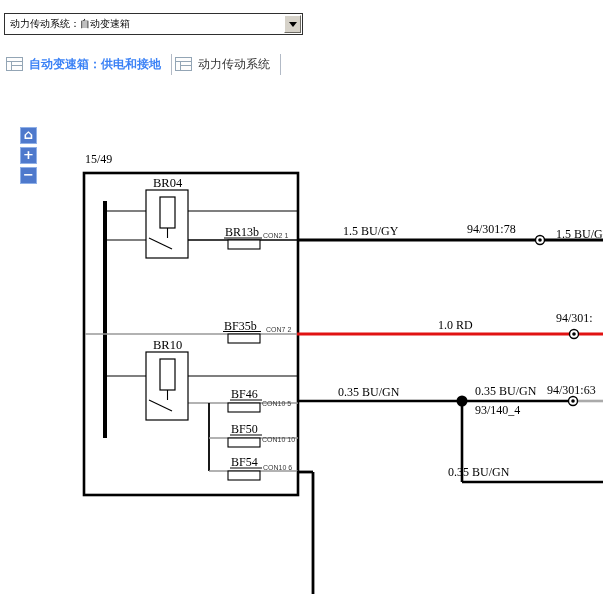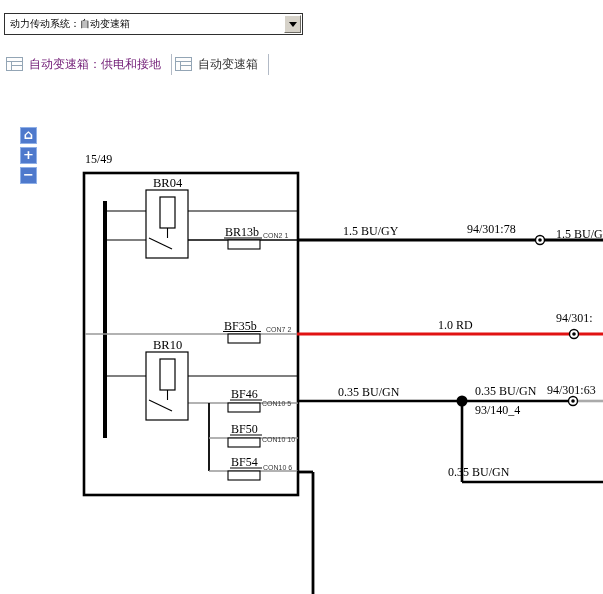--- a/index.html
+++ b/index.html
@@ -9,21 +9,21 @@
   .combo{position:absolute;left:4px;top:13px;width:299px;height:22px;background:#fff;
          border:1px solid #2f2f2f;display:flex;align-items:center;box-sizing:border-box;}
   .combo-text{flex:1;padding-left:5px;font-size:10px;color:#000;white-space:nowrap;overflow:hidden;}
   .combo-btn{width:17px;height:18px;margin-right:1px;background:#d6d2c9;
              border:1px solid;border-color:#ffffff #6d6a63 #6d6a63 #ffffff;
              display:flex;align-items:center;justify-content:center;box-sizing:border-box;cursor:default;}
   .arrow-down{width:0;height:0;border:4px solid transparent;border-top:5px solid #000;margin-top:5px;}
   
   .tabs{position:absolute;left:5px;top:52px;height:24px;display:flex;align-items:center;}
   .tab{display:flex;align-items:center;gap:6px;padding:0 8px 0 1px;cursor:default;}
-  .tab .lbl1{font-size:12px;font-weight:normal;color:#701a75;white-space:nowrap;text-align:center;}
+  .tab .lbl1{font-size:12px;font-weight:bold;color:#3b82f6;white-space:nowrap;text-align:center;}
   .tab .lbl2{font-size:12px;font-weight:normal;color:#333;white-space:nowrap;}
   .tab-sep{width:1px;height:21px;background:#b2bac6;margin:0 2px;}
   .tab-icon{position:relative;width:15px;height:12px;border:1px solid #93a5b5;background:#fdfdfd;flex:0 0 auto;}
   .tab-icon i{position:absolute;background:#93a5b5;}
   .tab-icon .l1{left:0;right:0;top:3px;height:1px;}
   .tab-icon .l2{left:4px;top:3px;bottom:0;width:1px;}
   .tab-icon .l3{left:4px;right:0;top:7px;height:1px;}
   
   .navbtns{position:absolute;left:20px;top:127px;display:flex;flex-direction:column;gap:3px;}
   .nav-btn{width:17px;height:17px;background:#4e79cc;border:1px solid #8fb0e8;color:#fff;
@@ -57,21 +57,21 @@
         </span>
       <span class="lbl1">自动变速箱：供电和接地</span>
     </div>
     <div class="tab-sep"></div>
     <div class="tab">
       <span class="tab-icon">
           <i class="l1"></i>
           <i class="l2"></i>
           <i class="l3"></i>
         </span>
-      <span class="lbl2">自动变速箱</span>
+      <span class="lbl2">动力传动系统</span>
     </div>
     <div class="tab-sep"></div>
   </div>
 
   <div class="navbtns">
     <div class="nav-btn">
         <span>⌂</span>
       </div>
     <div class="nav-btn">
         <span>+</span>

